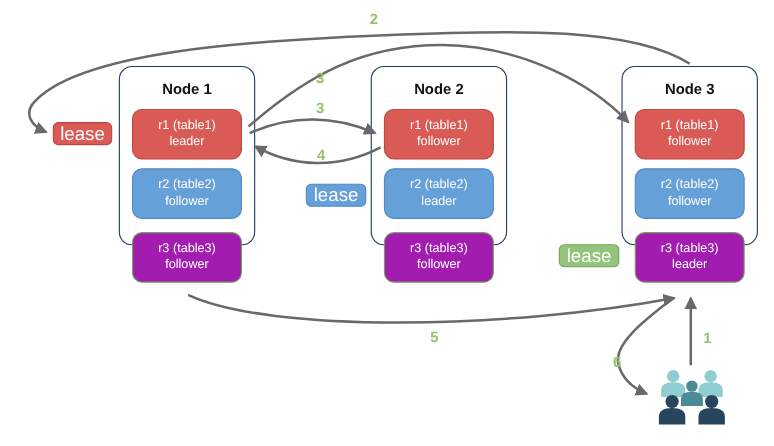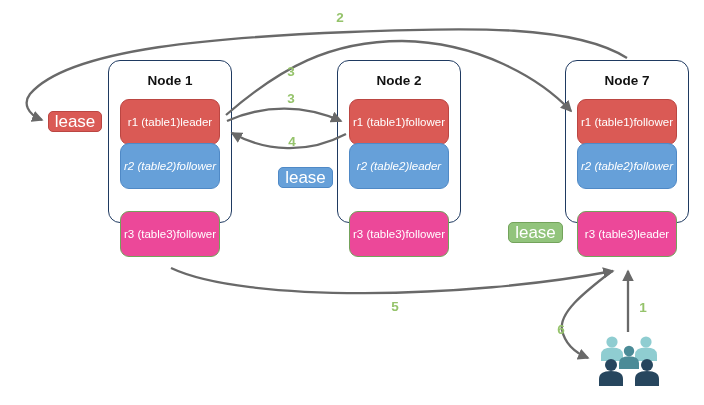--- a/index.html
+++ b/index.html
@@ -4,25 +4,25 @@
 <style>
   html,body{margin:0;padding:0;background:#ffffff;font-family:"Liberation Sans",sans-serif;}
   .stage{position:relative;width:704px;height:405px;background:#fff;overflow:hidden;}
 
   .node{position:absolute;width:124px;height:163px;background:#fff;
         border:1.6px solid #1f3a61;border-radius:12px;box-sizing:border-box;z-index:1;}
   .node-title{position:absolute;top:12px;left:0;width:100%;text-align:center;
         font-size:13.5px;font-weight:bold;color:#121212;}
   .replica{position:absolute;left:11px;width:100px;height:46px;border-radius:9px;
         box-sizing:border-box;color:#fff;font-size:11.5px;line-height:1.28;
-        display:flex;flex-direction:row;align-items:center;justify-content:center;text-align:center;}
+        display:flex;flex-direction:column;align-items:center;justify-content:center;text-align:center;}
   .replica.red{background:#da5a55;border:1.5px solid #bb4642;}
   .replica.blue{background:#66a0d9;border:1.5px solid #4f89c6;}
-  .replica.green{background:#ec4899;border:1.5px solid #73a35b;}
-  .r1{top:38px;} .r2{top:82px;font-style:italic;} .r3{top:150px;}
+  .replica.green{background:#a21caf;border:1.5px solid #73a35b;}
+  .r1{top:38px;} .r2{top:92px;} .r3{top:150px;}
 
   .lease{position:absolute;height:21px;border-radius:5px;box-sizing:border-box;color:#fff;
         font-size:17px;display:flex;align-items:center;justify-content:center;z-index:1;}
   .lease.red{left:48px;top:111px;width:54px;background:#da5a55;border:1.5px solid #bb4642;}
   .lease.blue{left:278px;top:167px;width:55px;background:#66a0d9;border:1.5px solid #4f89c6;}
   .lease.green{left:508px;top:222px;width:55px;background:#92c47c;border:1.5px solid #73a35b;}
 
   .arrow-layer{position:absolute;left:0;top:0;z-index:2;pointer-events:none;}
   .step{position:absolute;color:#95c36b;font-size:13.5px;font-weight:bold;z-index:3;
         transform:translate(-50%,-50%);}
@@ -59,21 +59,21 @@
       <span>r2 (table2)</span>
       <span>leader</span>
     </div>
     <div class="replica green r3">
       <span>r3 (table3)</span>
       <span>follower</span>
     </div>
   </div>
 
   <div class="node" style="left:565px;top:60px;">
-    <div class="node-title">Node 7</div>
+    <div class="node-title">Node 3</div>
     <div class="replica red r1">
       <span>r1 (table1)</span>
       <span>follower</span>
     </div>
     <div class="replica blue r2">
       <span>r2 (table2)</span>
       <span>follower</span>
     </div>
     <div class="replica green r3">
       <span>r3 (table3)</span>

